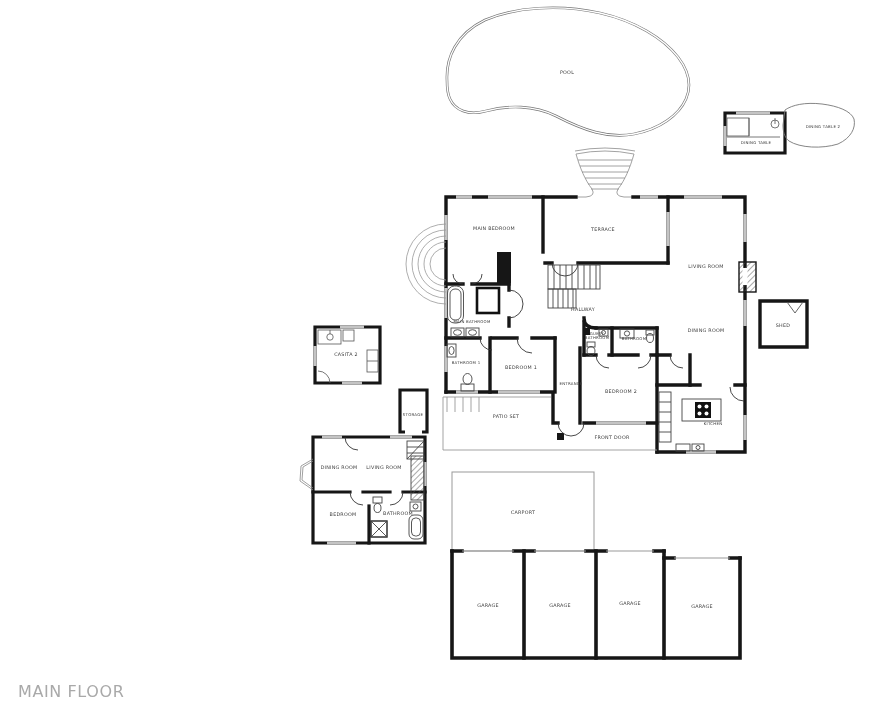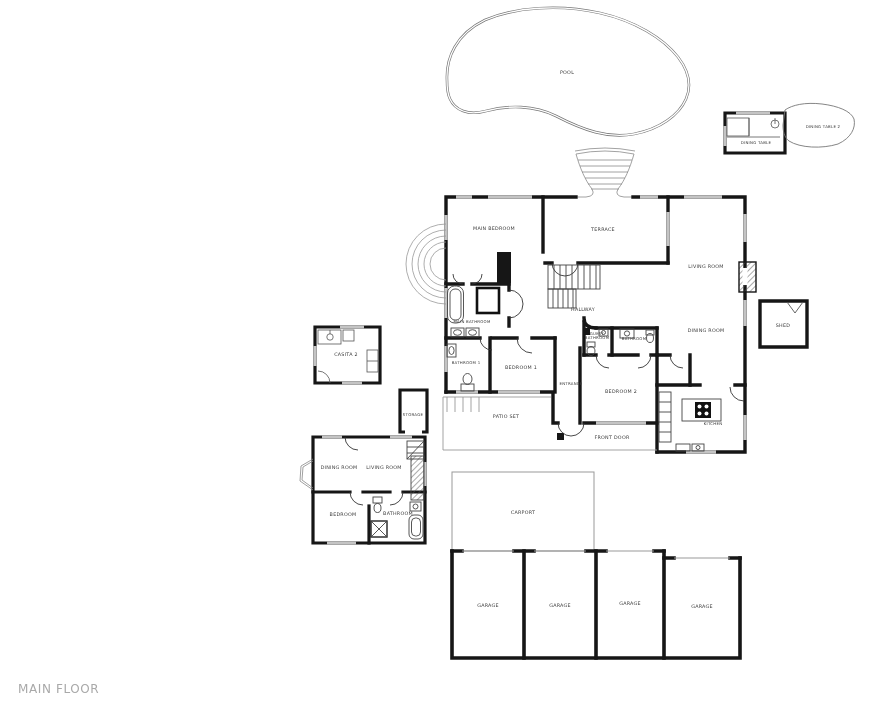--- a/index.html
+++ b/index.html
@@ -3,21 +3,21 @@
 <meta charset="utf-8">
 <style>
   html,body{margin:0;padding:0;background:#fff;}
   #plan{position:relative;width:880px;height:712px;background:#fff;overflow:hidden;
         font-family:"DejaVu Sans","Liberation Sans",sans-serif;}
   #plan svg{position:absolute;left:0;top:0;}
   .lbl{position:absolute;transform:translate(-50%,-50%);font-size:4.8px;color:#3a3a3a;
        letter-spacing:.25px;white-space:nowrap;text-align:center;line-height:1.15;}
   .lbl.tiny{font-size:3.9px;}
   .lbl.wrap{white-space:normal;width:30px;}
-  #floor-title{position:absolute;left:18px;top:682px;font-size:12px;color:#a9a9a9;
+  #floor-title{position:absolute;left:18px;top:682px;font-size:16px;color:#a9a9a9;
        letter-spacing:.6px;}
 </style>
 </head>
 <body>
 
 <div id="plan">
 <svg width="880" height="712" viewBox="0 0 880 712">
   <defs>
     <pattern id="hatch" width="4" height="4" patternUnits="userSpaceOnUse" patternTransform="rotate(45)">
       <line x1="0" y1="0" x2="0" y2="4" stroke="#555" stroke-width="1"></line>

